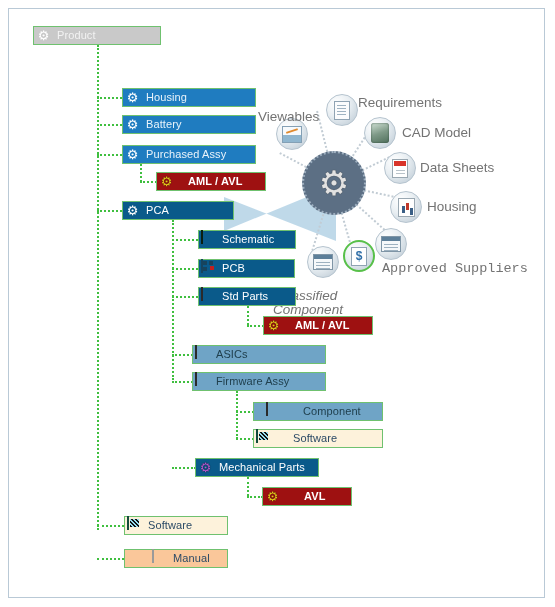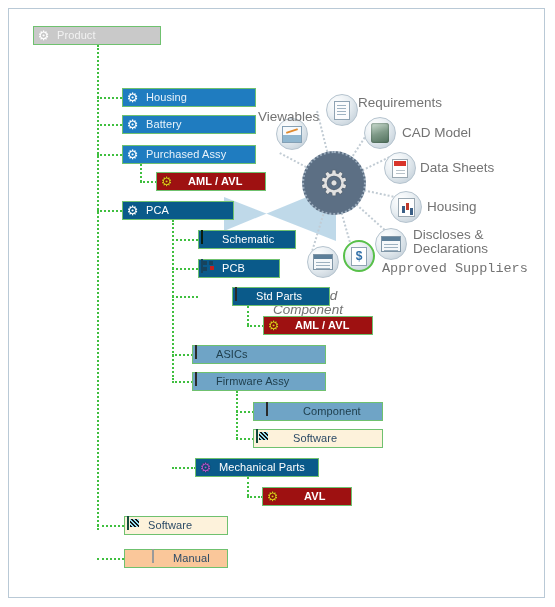--- a/index.html
+++ b/index.html
@@ -349,22 +349,20 @@
   </div>
   <div class="spoke-icon" style="left:307px; top:246px;">
     <span class="g-sheet"></span>
   </div>
 
   <div class="spoke-label" style="left:258px; top:110px;">Viewables</div>
   <div class="spoke-label" style="left:358px; top:96px;">Requirements</div>
   <div class="spoke-label" style="left:402px; top:126px;">CAD Model</div>
   <div class="spoke-label" style="left:420px; top:161px;">Data Sheets</div>
   <div class="spoke-label" style="left:427px; top:200px;">Housing</div>
-  <div class="spoke-label" style="left:413px; top:228px;">Discloses &amp;
-Declarations</div>
   <div class="spoke-label" style="left:382px; top:262px;font-family:Liberation Mono, monospace;">Approved Suppliers</div>
   <div class="spoke-label center" style="left:248px; top:289px; width:120px;font-style:italic;">Classified
 Component
 Attributes</div>
 
   <div class="node v-product" style="left:33px; top:26px; width:128px;">
     <span class="nicon">
         <span class="ico-gear-white">⚙</span>
       </span>
     <span class="nlabel">Product</span>
@@ -403,26 +401,26 @@
         <span class="ico-gear-white">⚙</span>
       </span>
     <span class="nlabel">PCA</span>
   </div>
 
   <div class="node v-darkblue" style="left:198px; top:230px; width:98px;">
     <span class="nicon"><span class="ico-sch"></span></span>
     <span class="nlabel">Schematic</span>
   </div>
 
-  <div class="node v-darkblue" style="left:198px; top:259px; width:82px;">
+  <div class="node v-darkblue" style="left:198px; top:259px; width:97px;">
     <span class="nicon"><span class="ico-pcb"></span></span>
     <span class="nlabel">PCB</span>
   </div>
 
-  <div class="node v-darkblue" style="left:198px; top:287px; width:98px;margin-left:34px;">
+  <div class="node v-darkblue" style="left:198px; top:287px; width:98px;">
     <span class="nicon"><span class="ico-chip"></span></span>
     <span class="nlabel">Std Parts</span>
   </div>
 
   <div class="node v-red" style="left:263px; top:316px; width:110px;">
     <span class="nicon">
         <span class="ico-gear-yellow">⚙</span>
       </span>
     <span class="nlabel">AML / AVL</span>
   </div>

